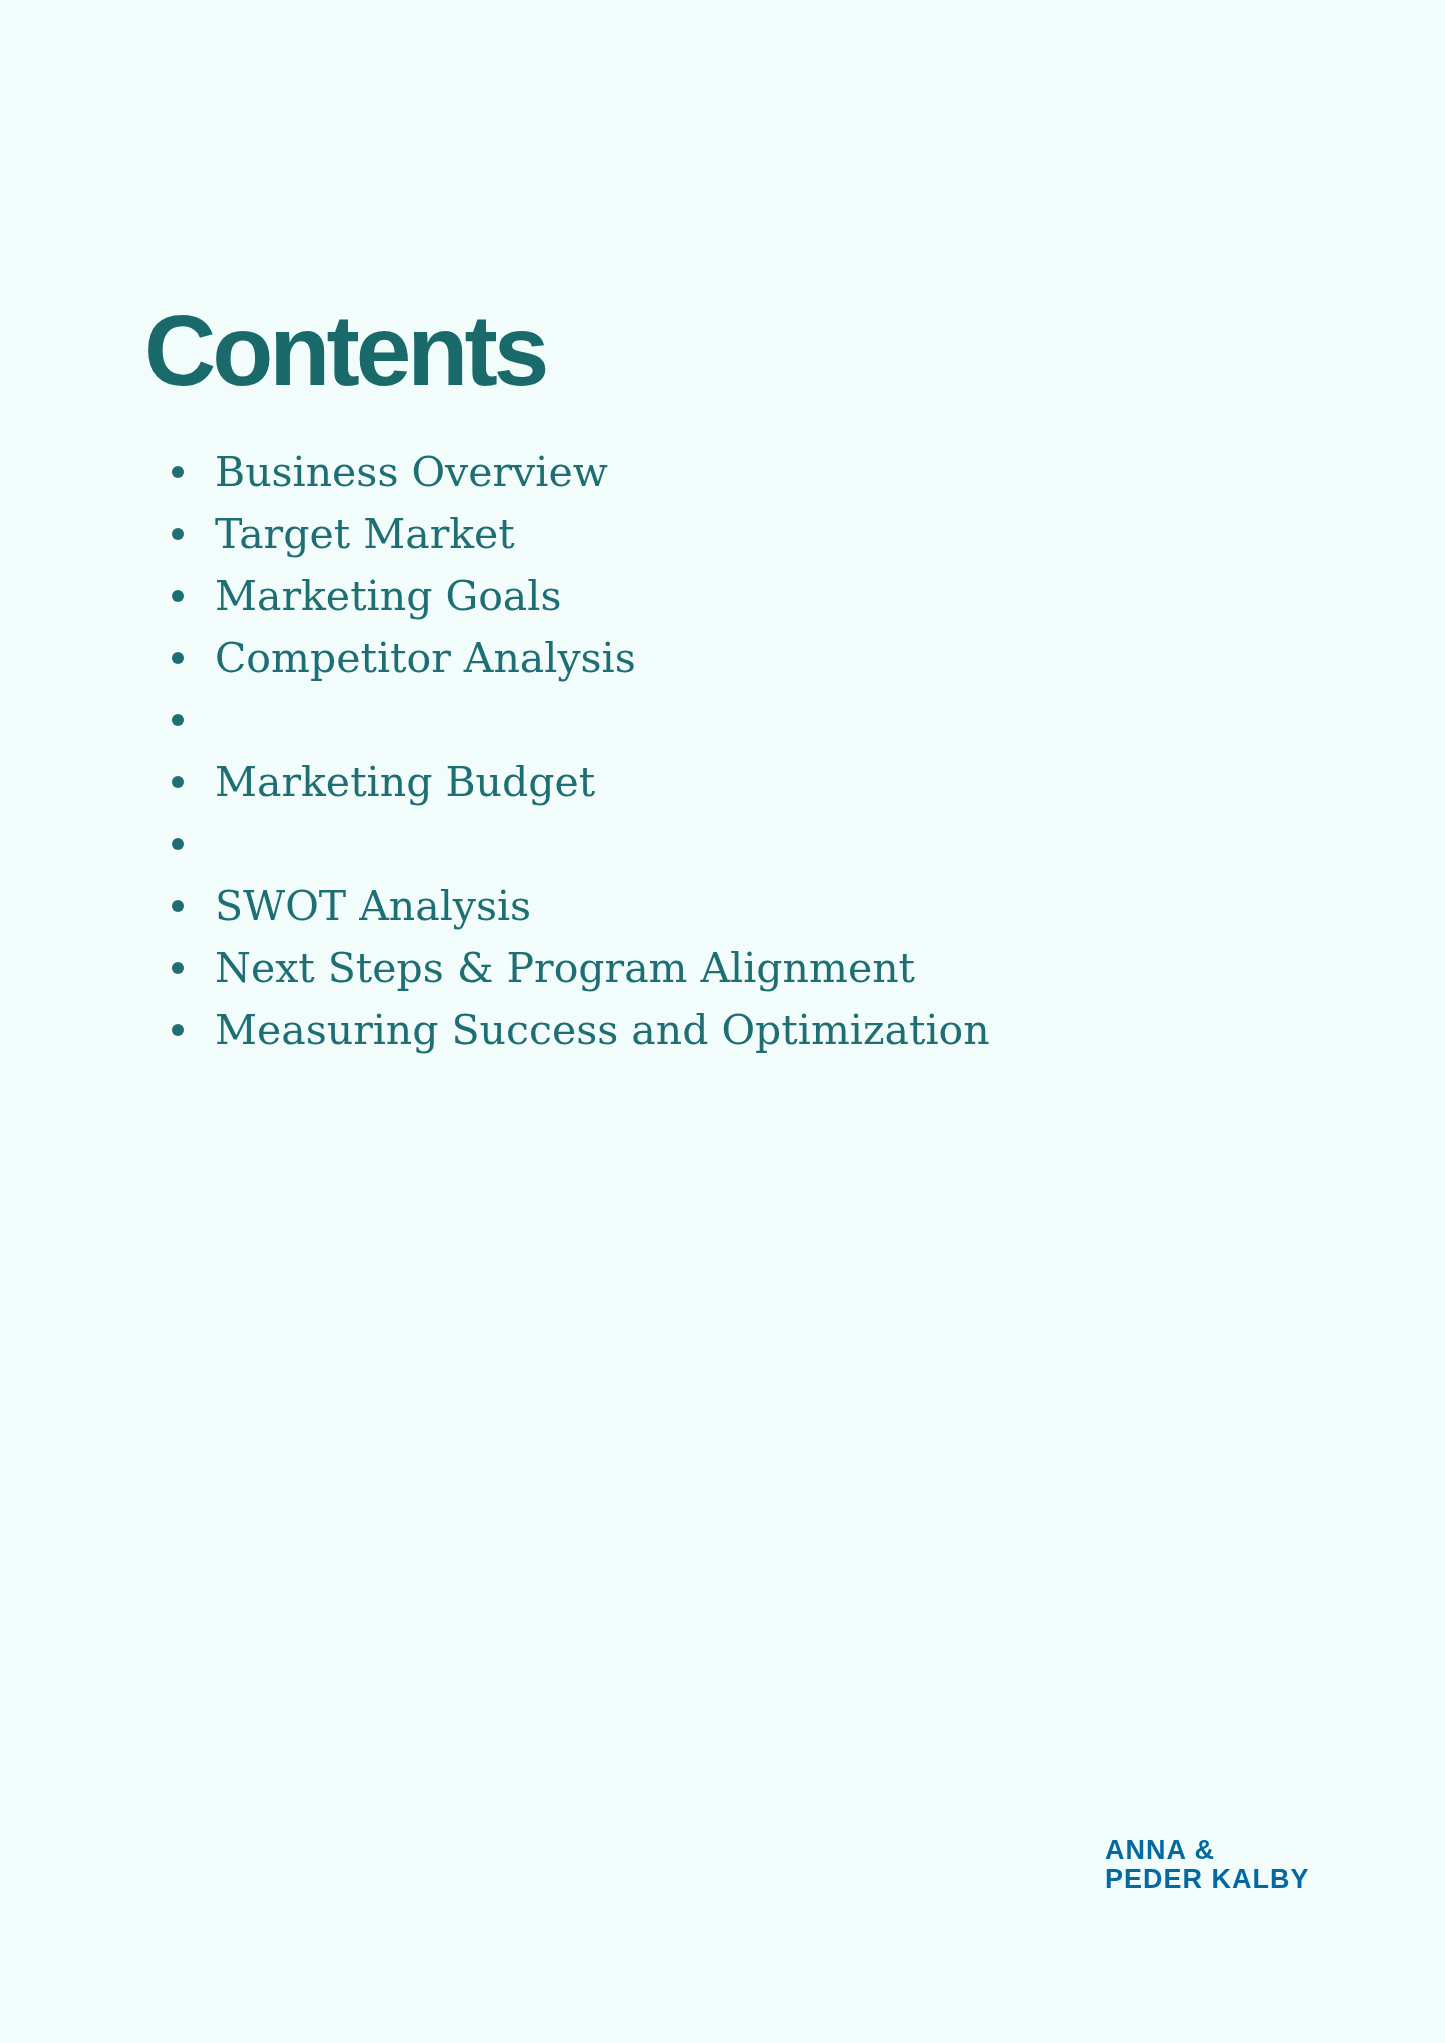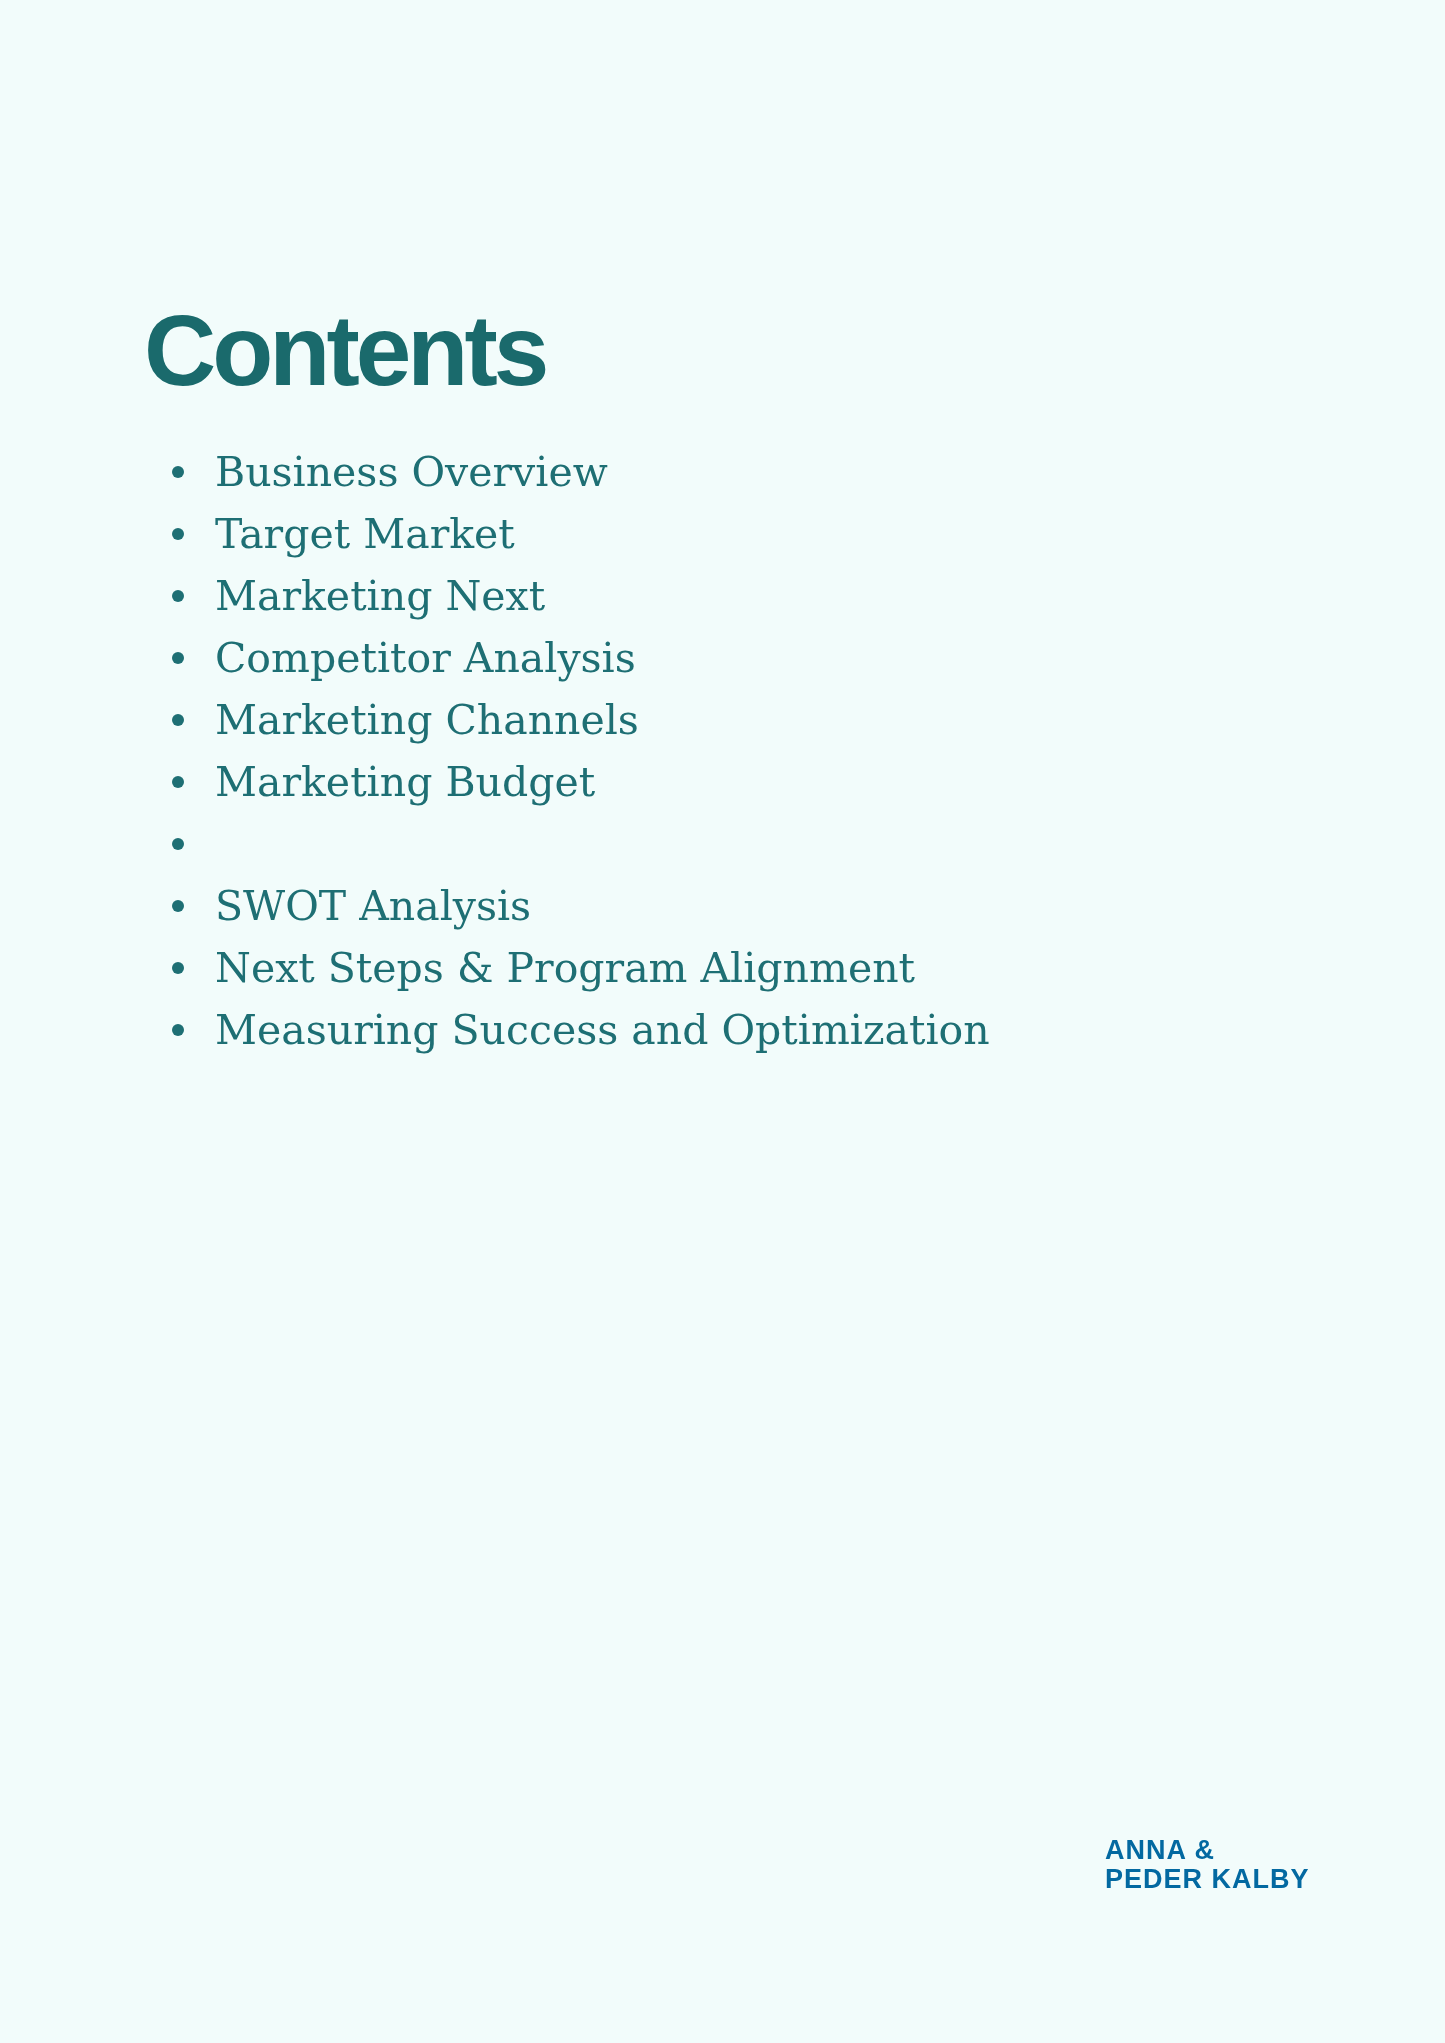--- a/index.html
+++ b/index.html
@@ -83,29 +83,28 @@
     <li class="toc-item">
       <span class="dot"></span>
       <span class="toc-label">Business Overview</span>
     </li>
     <li class="toc-item">
       <span class="dot"></span>
       <span class="toc-label">Target Market</span>
     </li>
     <li class="toc-item">
       <span class="dot"></span>
-      <span class="toc-label">Marketing Next</span>
+      <span class="toc-label">Marketing Goals</span>
     </li>
     <li class="toc-item">
       <span class="dot"></span>
       <span class="toc-label">Competitor Analysis</span>
     </li>
     <li class="toc-item">
       <span class="dot"></span>
-      <span class="toc-label">Marketing Channels</span>
     </li>
     <li class="toc-item">
       <span class="dot"></span>
       <span class="toc-label">Marketing Budget</span>
     </li>
     <li class="toc-item">
       <span class="dot"></span>
     </li>
     <li class="toc-item">
       <span class="dot"></span>

